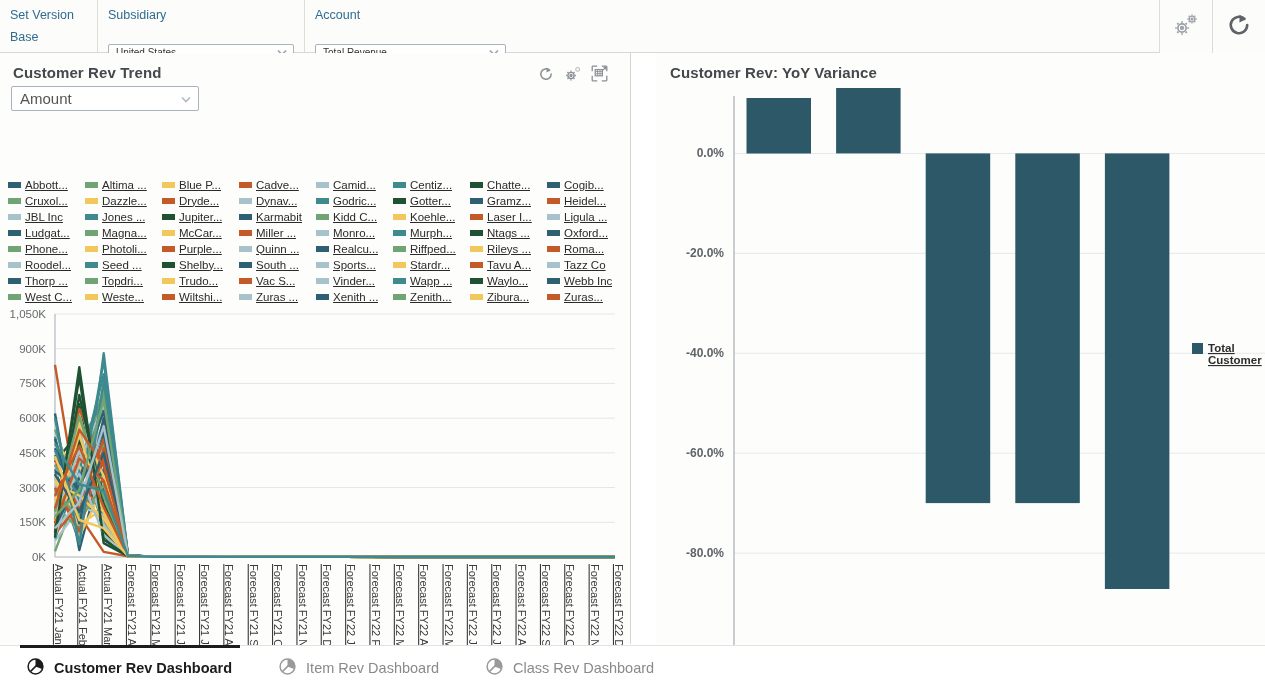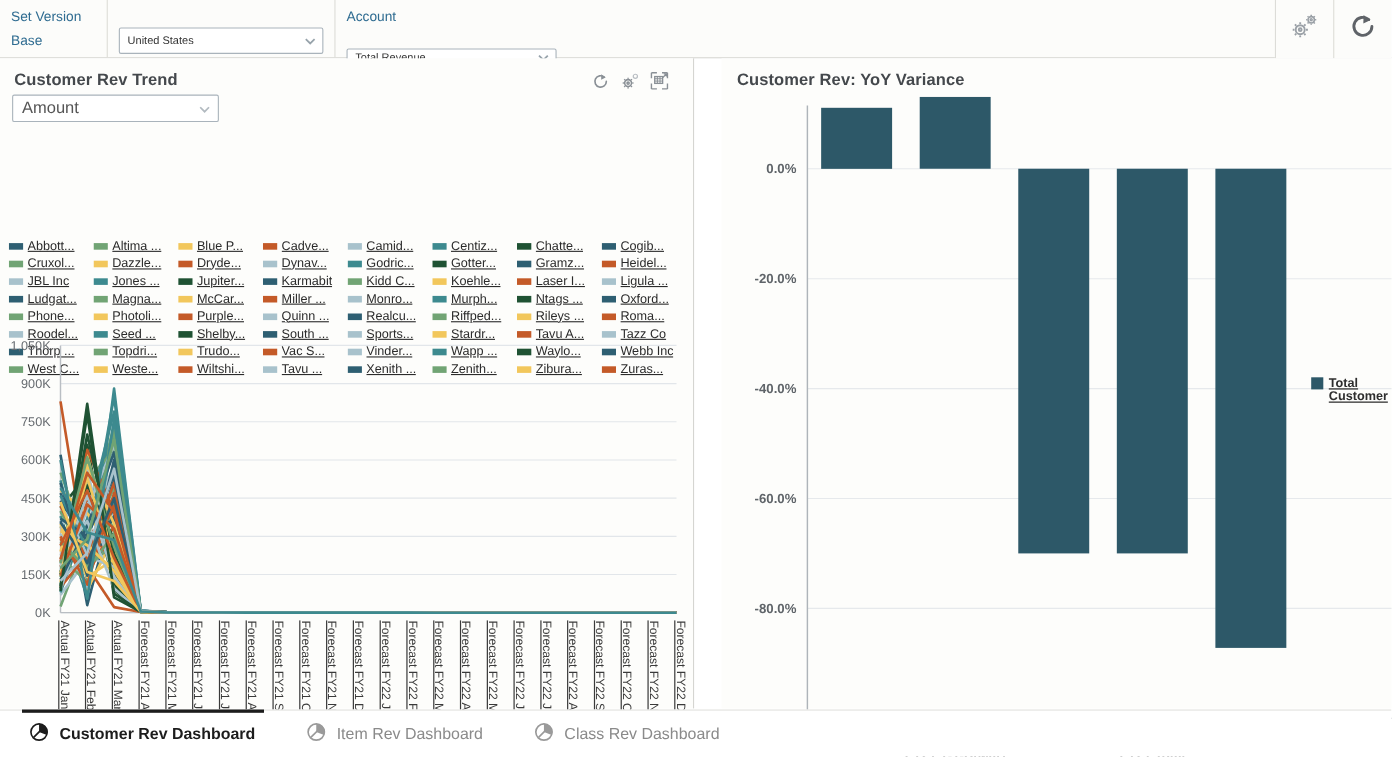--- a/index.html
+++ b/index.html
@@ -66,21 +66,21 @@
   .amountsel {
     position:absolute; left:11px; top:33px; width:188px; height:25px;
     border:1px solid #a9b3bb; background:#fff; border-radius:2px;
     display:flex; align-items:center; padding:0 5px 0 8px; font-size:15px; color:#555;
   }
   .amountsel .val { flex:1; }
 
   
   .legend {
     position:absolute; left:8px; top:124px; width:618px;
-    display:grid; grid-template-columns: repeat(8, 77px); row-gap:1px;margin-top:39px;
+    display:grid; grid-template-columns: repeat(8, 77px); row-gap:1px;
   }
   .lg-item { display:flex; align-items:center; height:15px; gap:4px; overflow:hidden; }
   .lg-sw { width:13px; height:6px; flex:none; }
   .lg-tx {
     font-size:11.5px; color:#2b2b2b; text-decoration:underline;
     white-space:nowrap; overflow:hidden;
   }
 
   
   .lchart { position:absolute; left:0px; top:248px; width:631px; height:400px; }
@@ -114,20 +114,21 @@
 <div id="app">
 
   <div class="filterbar">
 
     <div class="filtercell c0">
       <div class="flabel">Set Version</div>
       <div class="fstatic">Base</div>
     </div>
 
     <div class="filtercell c1">
+      <div class="flabel">Subsidiary</div>
       <div class="fselect w1">
         <span class="val">United States</span>
         <span class="chev">
           <svg width="14" height="14" viewBox="0 0 14 14">
               <path d="M3 5.5 L7 9.5 L11 5.5" fill="none" stroke="#97a3ab" stroke-width="1.6"></path>
             </svg>
         </span>
       </div>
     </div>
 
@@ -444,21 +445,21 @@
         <div class="lg-item">
           <span class="lg-sw" style="background: rgb(242, 199, 92);"></span>
           <span class="lg-tx">Weste...</span>
         </div>
         <div class="lg-item">
           <span class="lg-sw" style="background: rgb(196, 90, 40);"></span>
           <span class="lg-tx">Wiltshi...</span>
         </div>
         <div class="lg-item">
           <span class="lg-sw" style="background: rgb(168, 194, 204);"></span>
-          <span class="lg-tx">Tavu ...</span>
+          <span class="lg-tx">Zuras ...</span>
         </div>
         <div class="lg-item">
           <span class="lg-sw" style="background: rgb(46, 95, 114);"></span>
           <span class="lg-tx">Xenith ...</span>
         </div>
         <div class="lg-item">
           <span class="lg-sw" style="background: rgb(113, 164, 116);"></span>
           <span class="lg-tx">Zenith...</span>
         </div>
         <div class="lg-item">

